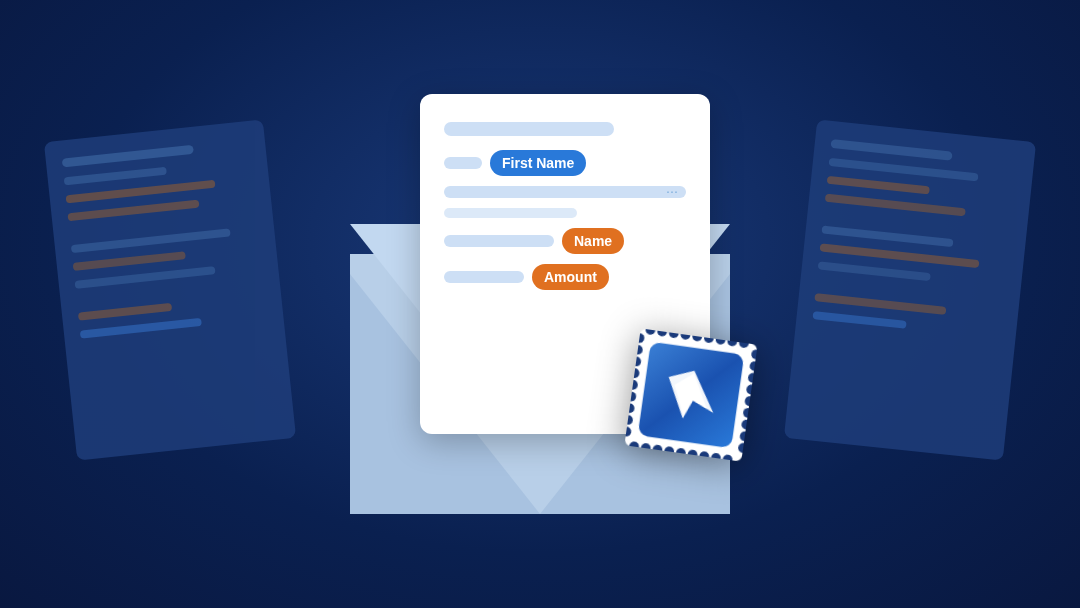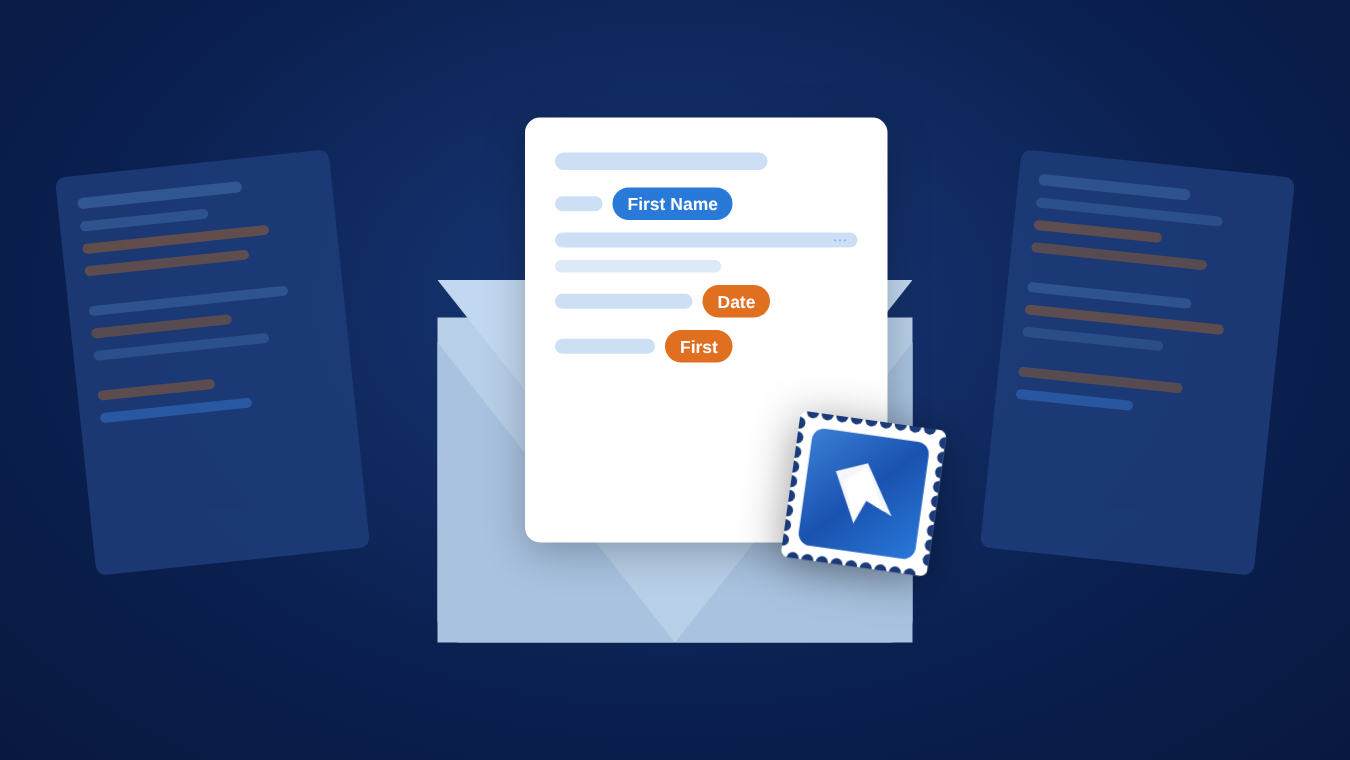--- a/index.html
+++ b/index.html
@@ -186,27 +186,27 @@
       </div>
 
       <div style="width:100%;height:12px;border-radius:6px;background:#cddff5;position:relative;">
         <span style="position:absolute;right:8px;top:50%;transform:translateY(-50%);color:#7aacdc;font-size:12px;line-height:1;">⋯</span>
       </div>
 
       <div style="width:55%;height:10px;border-radius:5px;background:#cddff5;opacity:0.7;"></div>
 
       <div class="doc-field-row" style="height:26px;">
         <div style="width:110px;height:12px;border-radius:6px;background:#cddff5;"></div>
-        <span class="tag orange" style="position:relative;">Date</span>
+        <span class="tag orange" style="position:relative;">Name</span>
       </div>
 
 
       <div class="doc-field-row" style="height:26px;">
         <div style="width:80px;height:12px;border-radius:6px;background:#cddff5;"></div>
-        <span class="tag orange" style="position:relative;">First</span>
+        <span class="tag orange" style="position:relative;">Amount</span>
       </div>
     </div>
 
     <div class="envelope">
 
       <div style="
         position:absolute;
         bottom:0;left:0;
         width:380px;height:260px;
         background:#b8cfe8;

